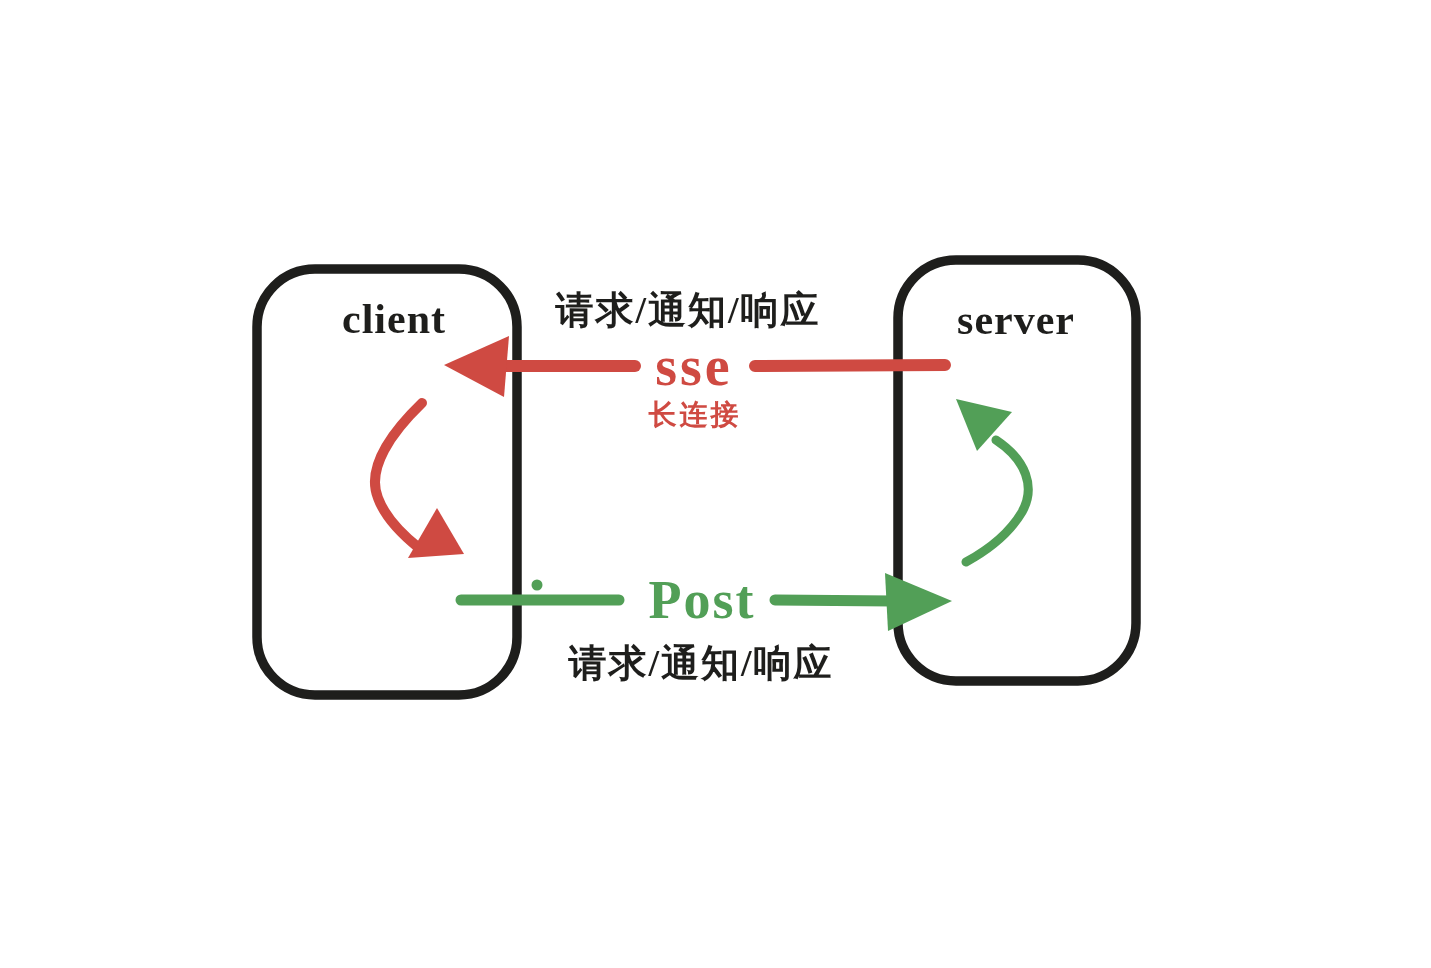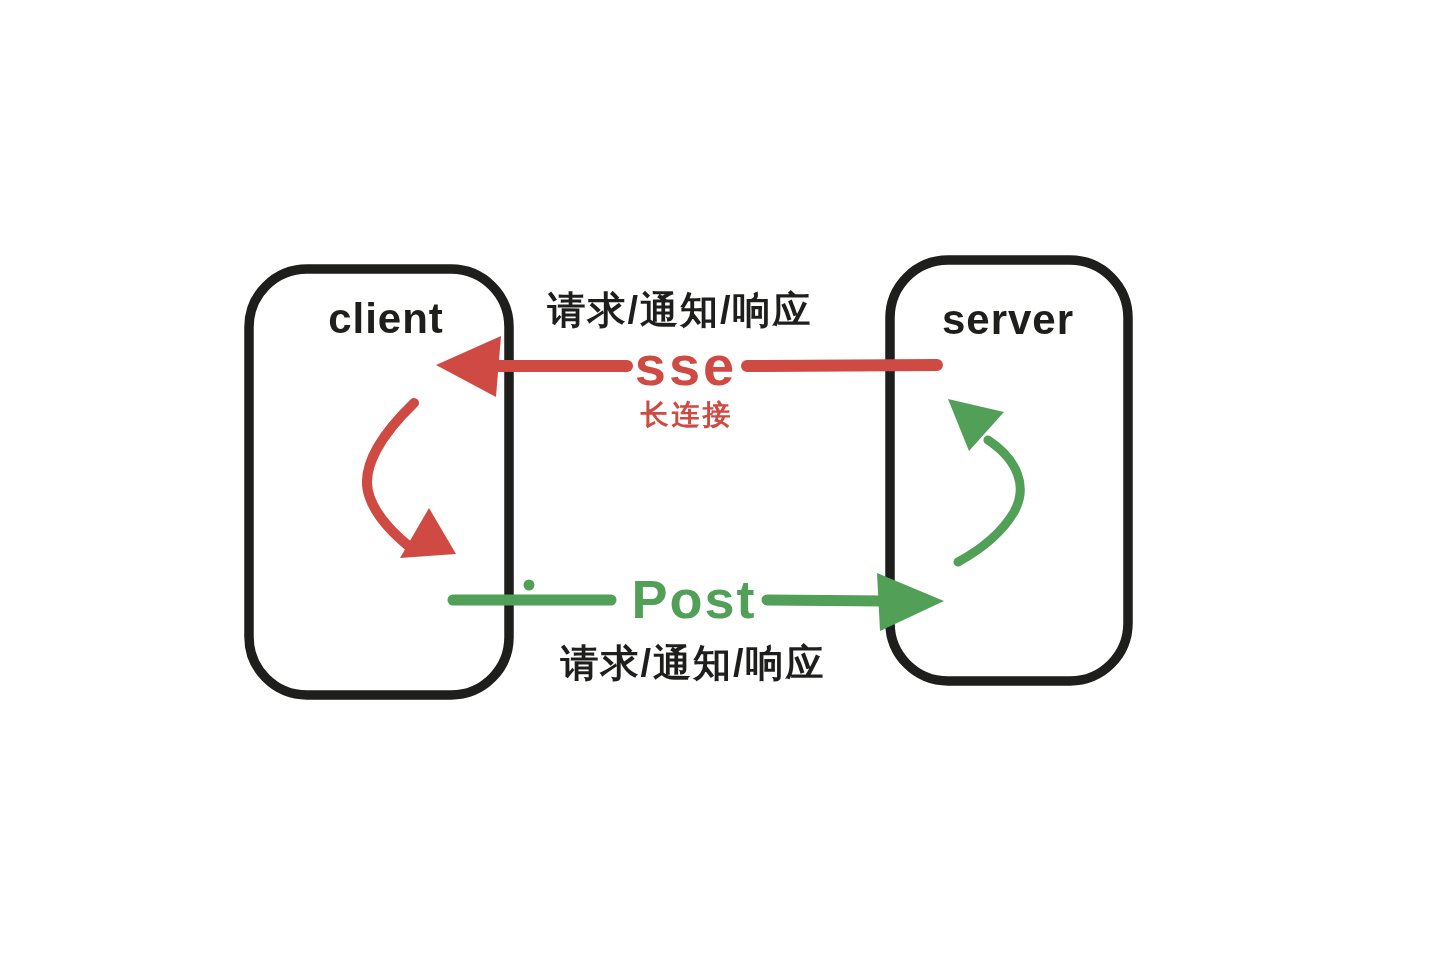--- a/index.html
+++ b/index.html
@@ -6,21 +6,22 @@
     margin: 0;
     padding: 0;
     background: #ffffff;
   }
   .canvas {
     position: relative;
     width: 1133px;
     height: 968px;
     background: #ffffff;
     overflow: hidden;
-    font-family: Liberation Sans, sans-serif;
+    font-family: Liberation Serif, serif;
+    margin-left: 8px;
   }
   svg { display: block; }
 
   .box {
     fill: none;
     stroke: #1e1e1c;
     stroke-width: 9.5;
   }
   .ink-text {
     fill: #1e1e1c;

